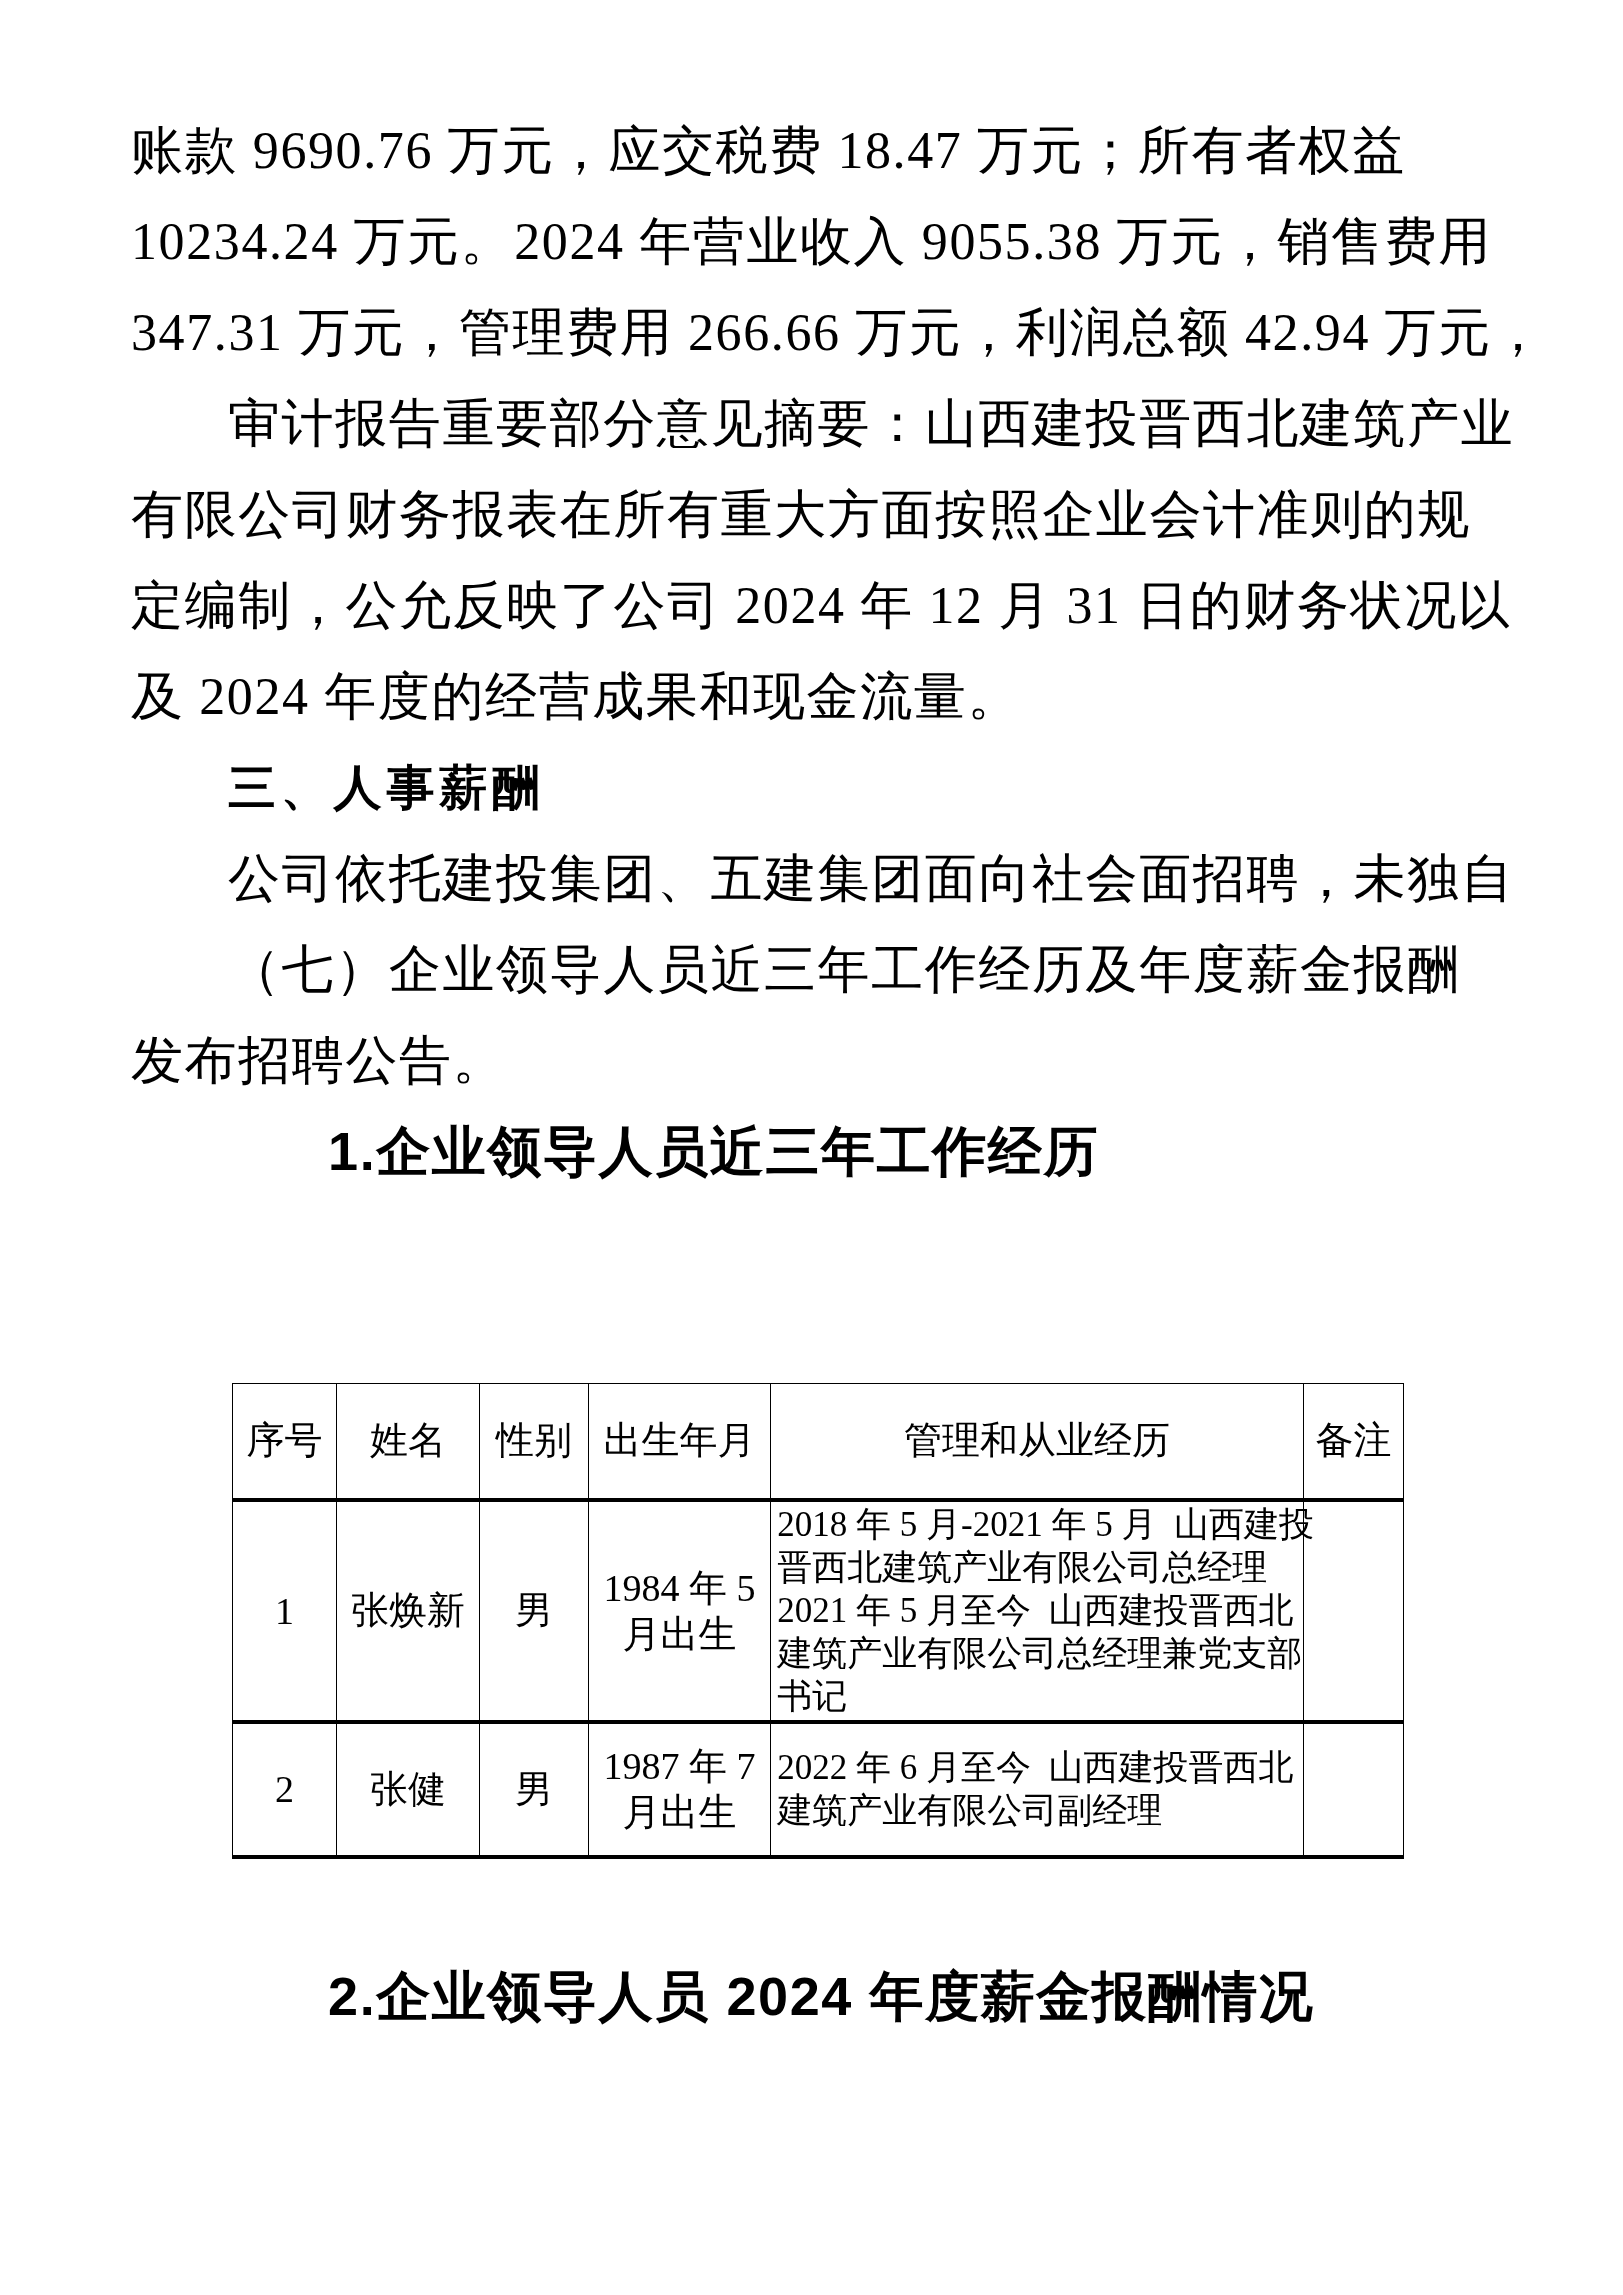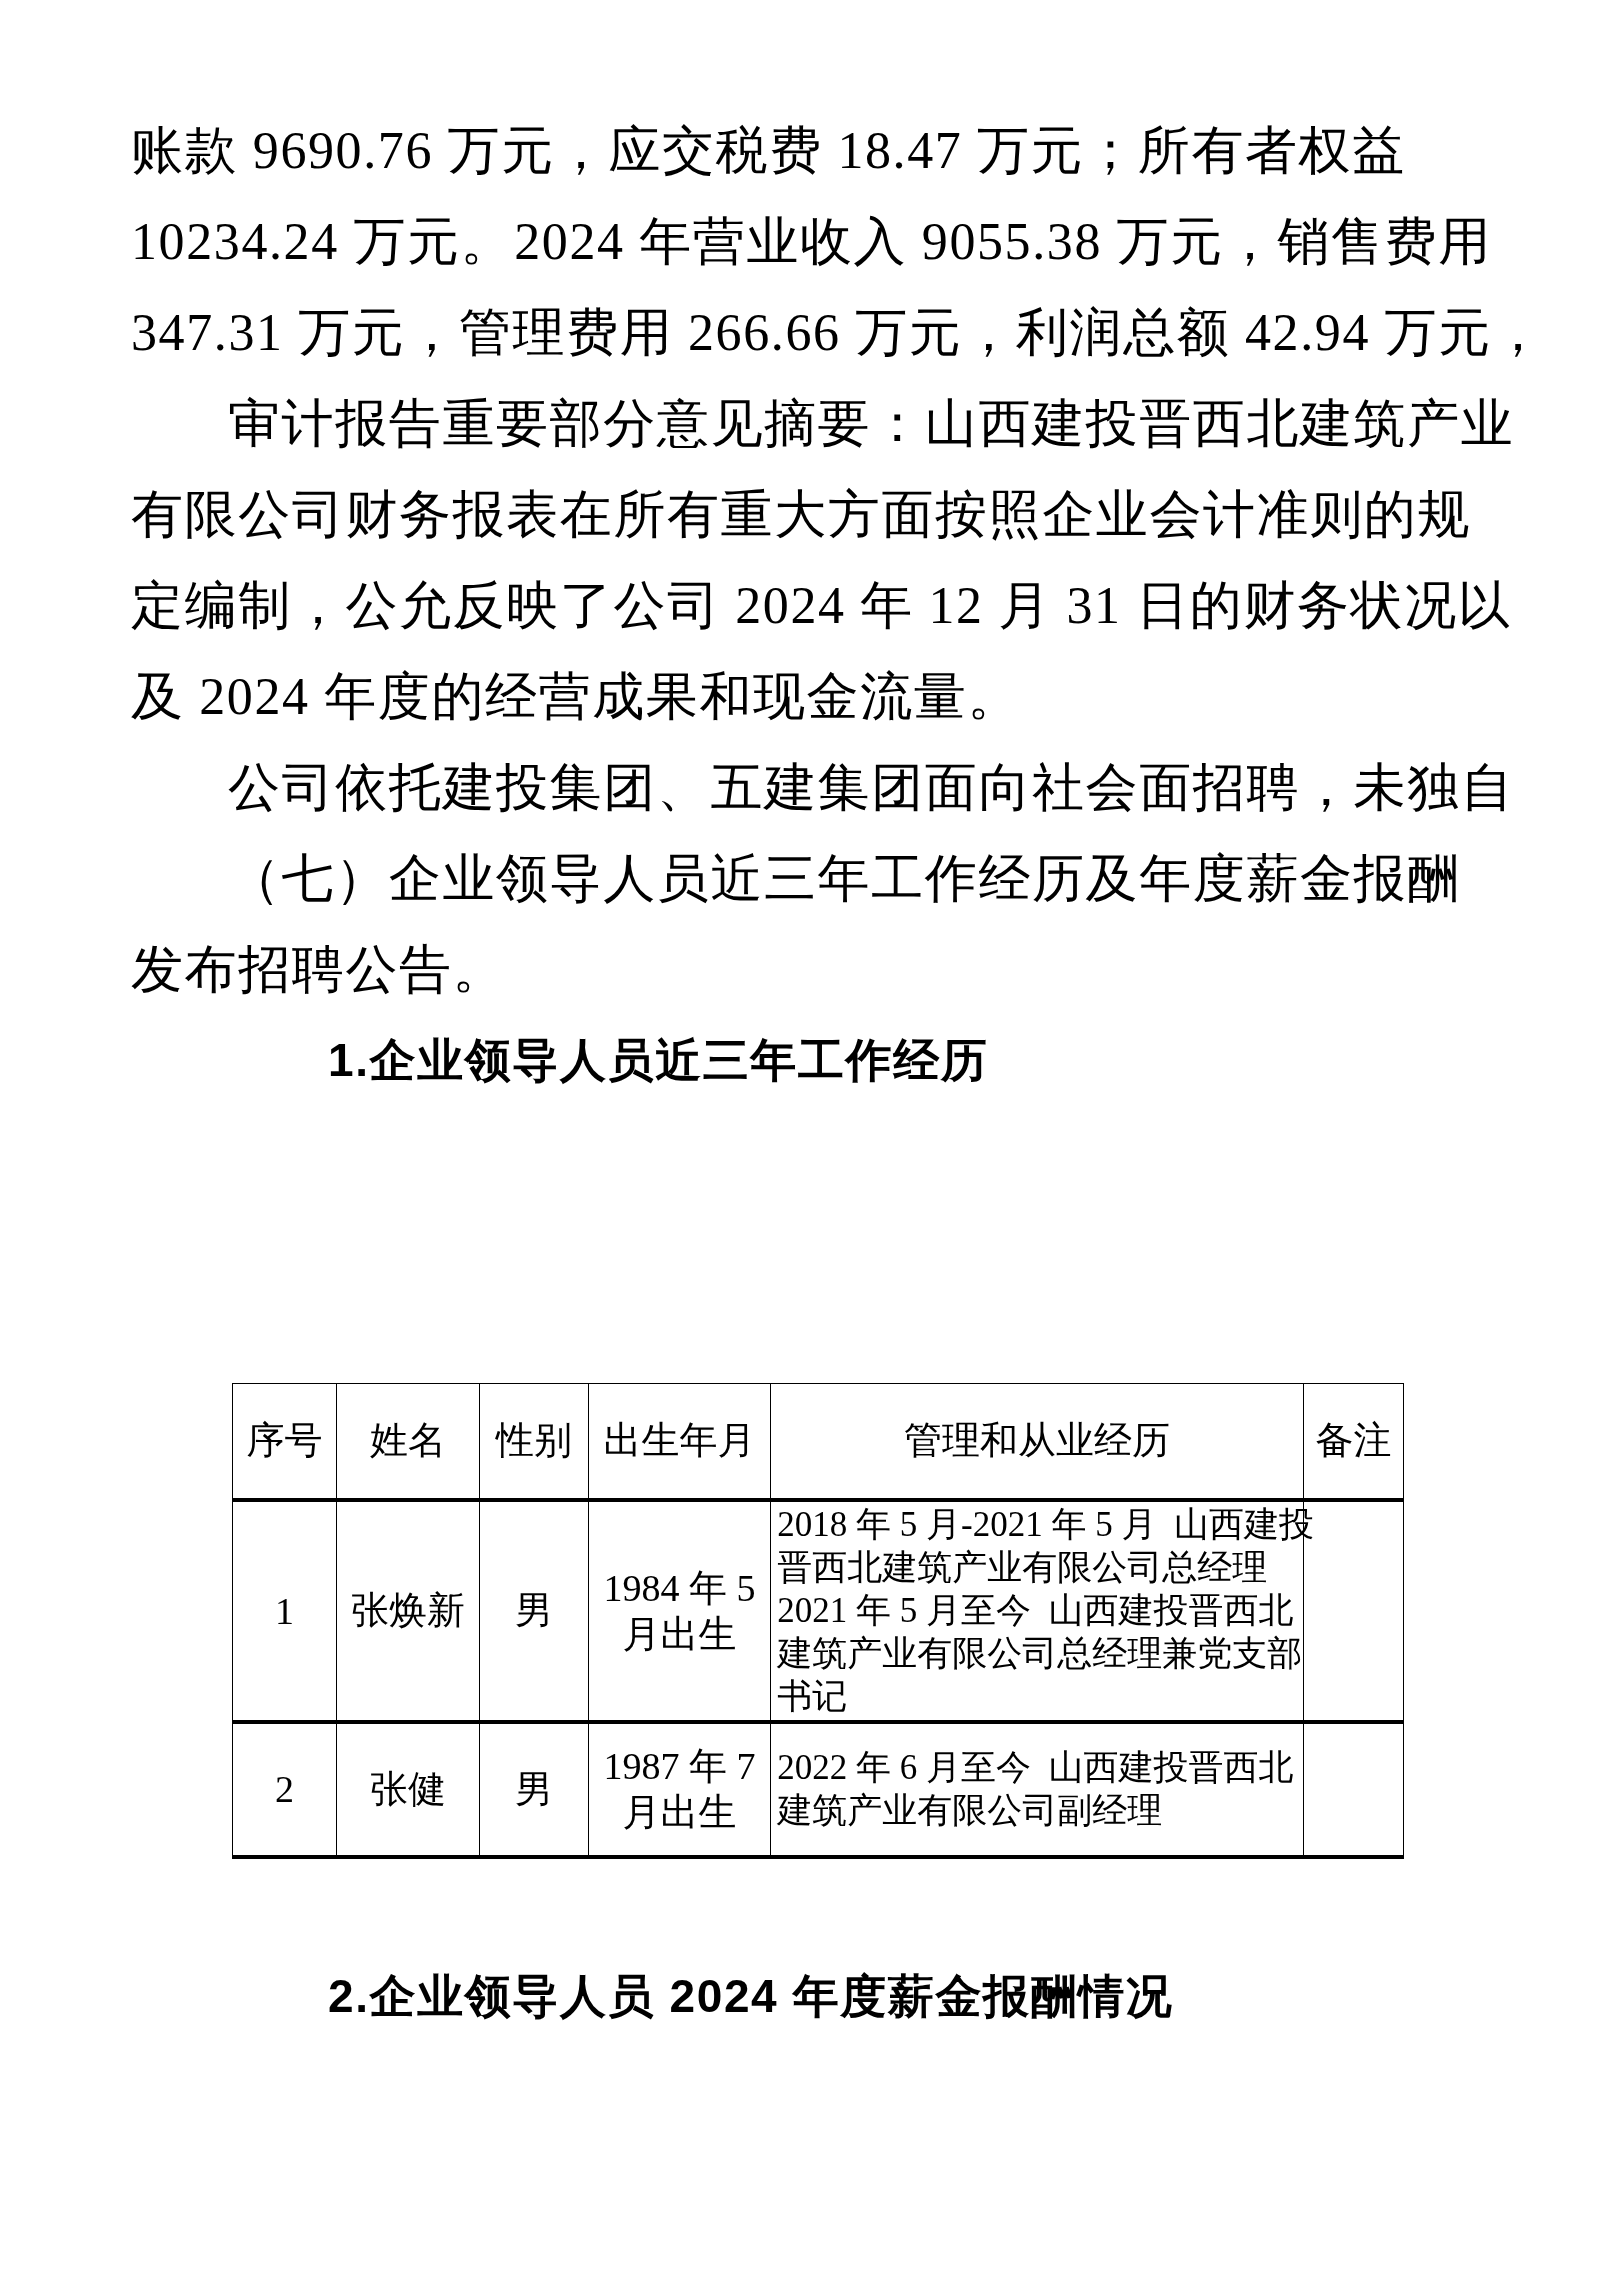--- a/index.html
+++ b/index.html
@@ -29,21 +29,21 @@
   .indent { padding-left: 97px; }
   .h-bold {
     font-family: "Liberation Sans", "DejaVu Sans", sans-serif;
     font-weight: 700;
     font-size: 48px;
     letter-spacing: 4.8px;
   }
   .h-num {
     font-family: "Liberation Sans", "DejaVu Sans", sans-serif;
     font-weight: 700;
-    font-size: 46px;
+    font-size: 54px;
     letter-spacing: 1.6px;
     padding-left: 197px;
   }
 
   
   table.roster {
     position: absolute;
     left: 232px; top: 1383px;
     width: 1169px;
     border-collapse: collapse;
@@ -83,20 +83,21 @@
 <div class="page">
 
   <div class="textflow">
     <div class="ln">账款 9690.76 万元，应交税费 18.47 万元；所有者权益</div>
     <div class="ln">10234.24 万元。2024 年营业收入 9055.38 万元，销售费用</div>
     <div class="ln">347.31 万元，管理费用 266.66 万元，利润总额 42.94 万元，</div>
     <div class="ln indent">审计报告重要部分意见摘要：山西建投晋西北建筑产业</div>
     <div class="ln">有限公司财务报表在所有重大方面按照企业会计准则的规</div>
     <div class="ln">定编制，公允反映了公司 2024 年 12 月 31 日的财务状况以</div>
     <div class="ln">及 2024 年度的经营成果和现金流量。</div>
+    <div class="ln indent h-bold">三、人事薪酬</div>
     <div class="ln indent">公司依托建投集团、五建集团面向社会面招聘，未独自</div>
     <div class="ln indent">（七）企业领导人员近三年工作经历及年度薪金报酬</div>
     <div class="ln">发布招聘公告。</div>
     <div class="ln h-num">1.企业领导人员近三年工作经历</div>
   </div>
 
   <table class="roster">
     <colgroup>
       <col style="width:104px">
       <col style="width:143px">

